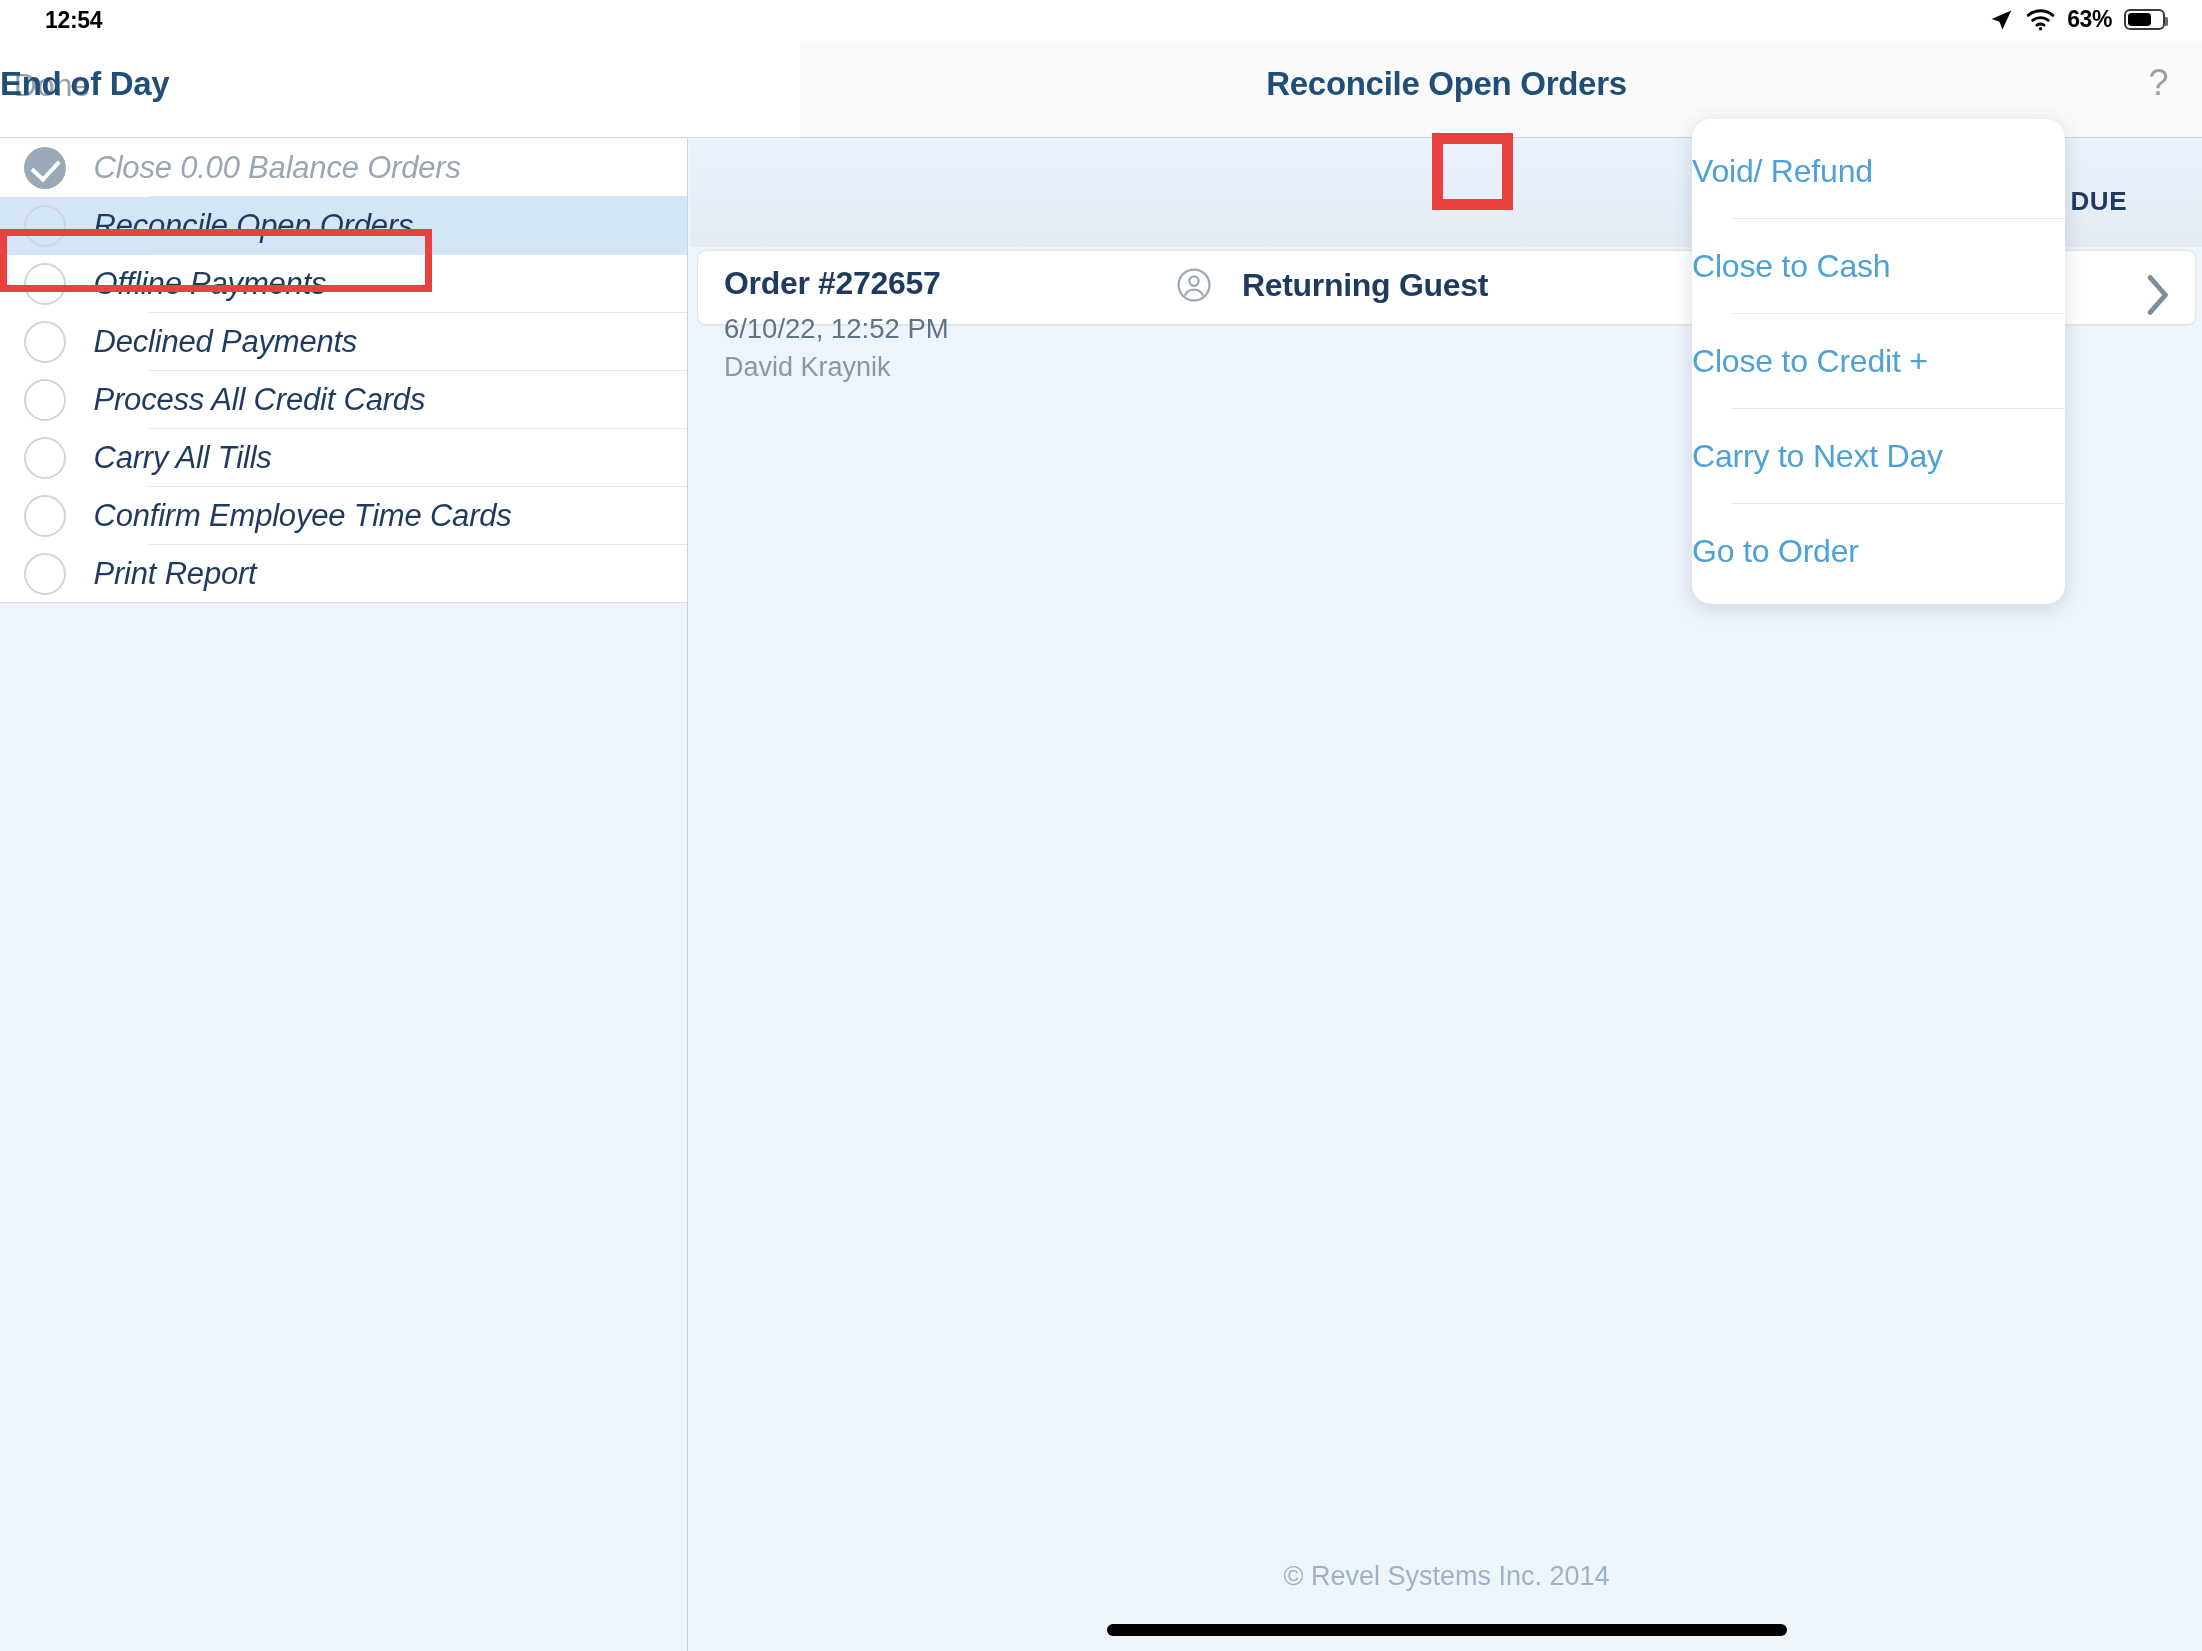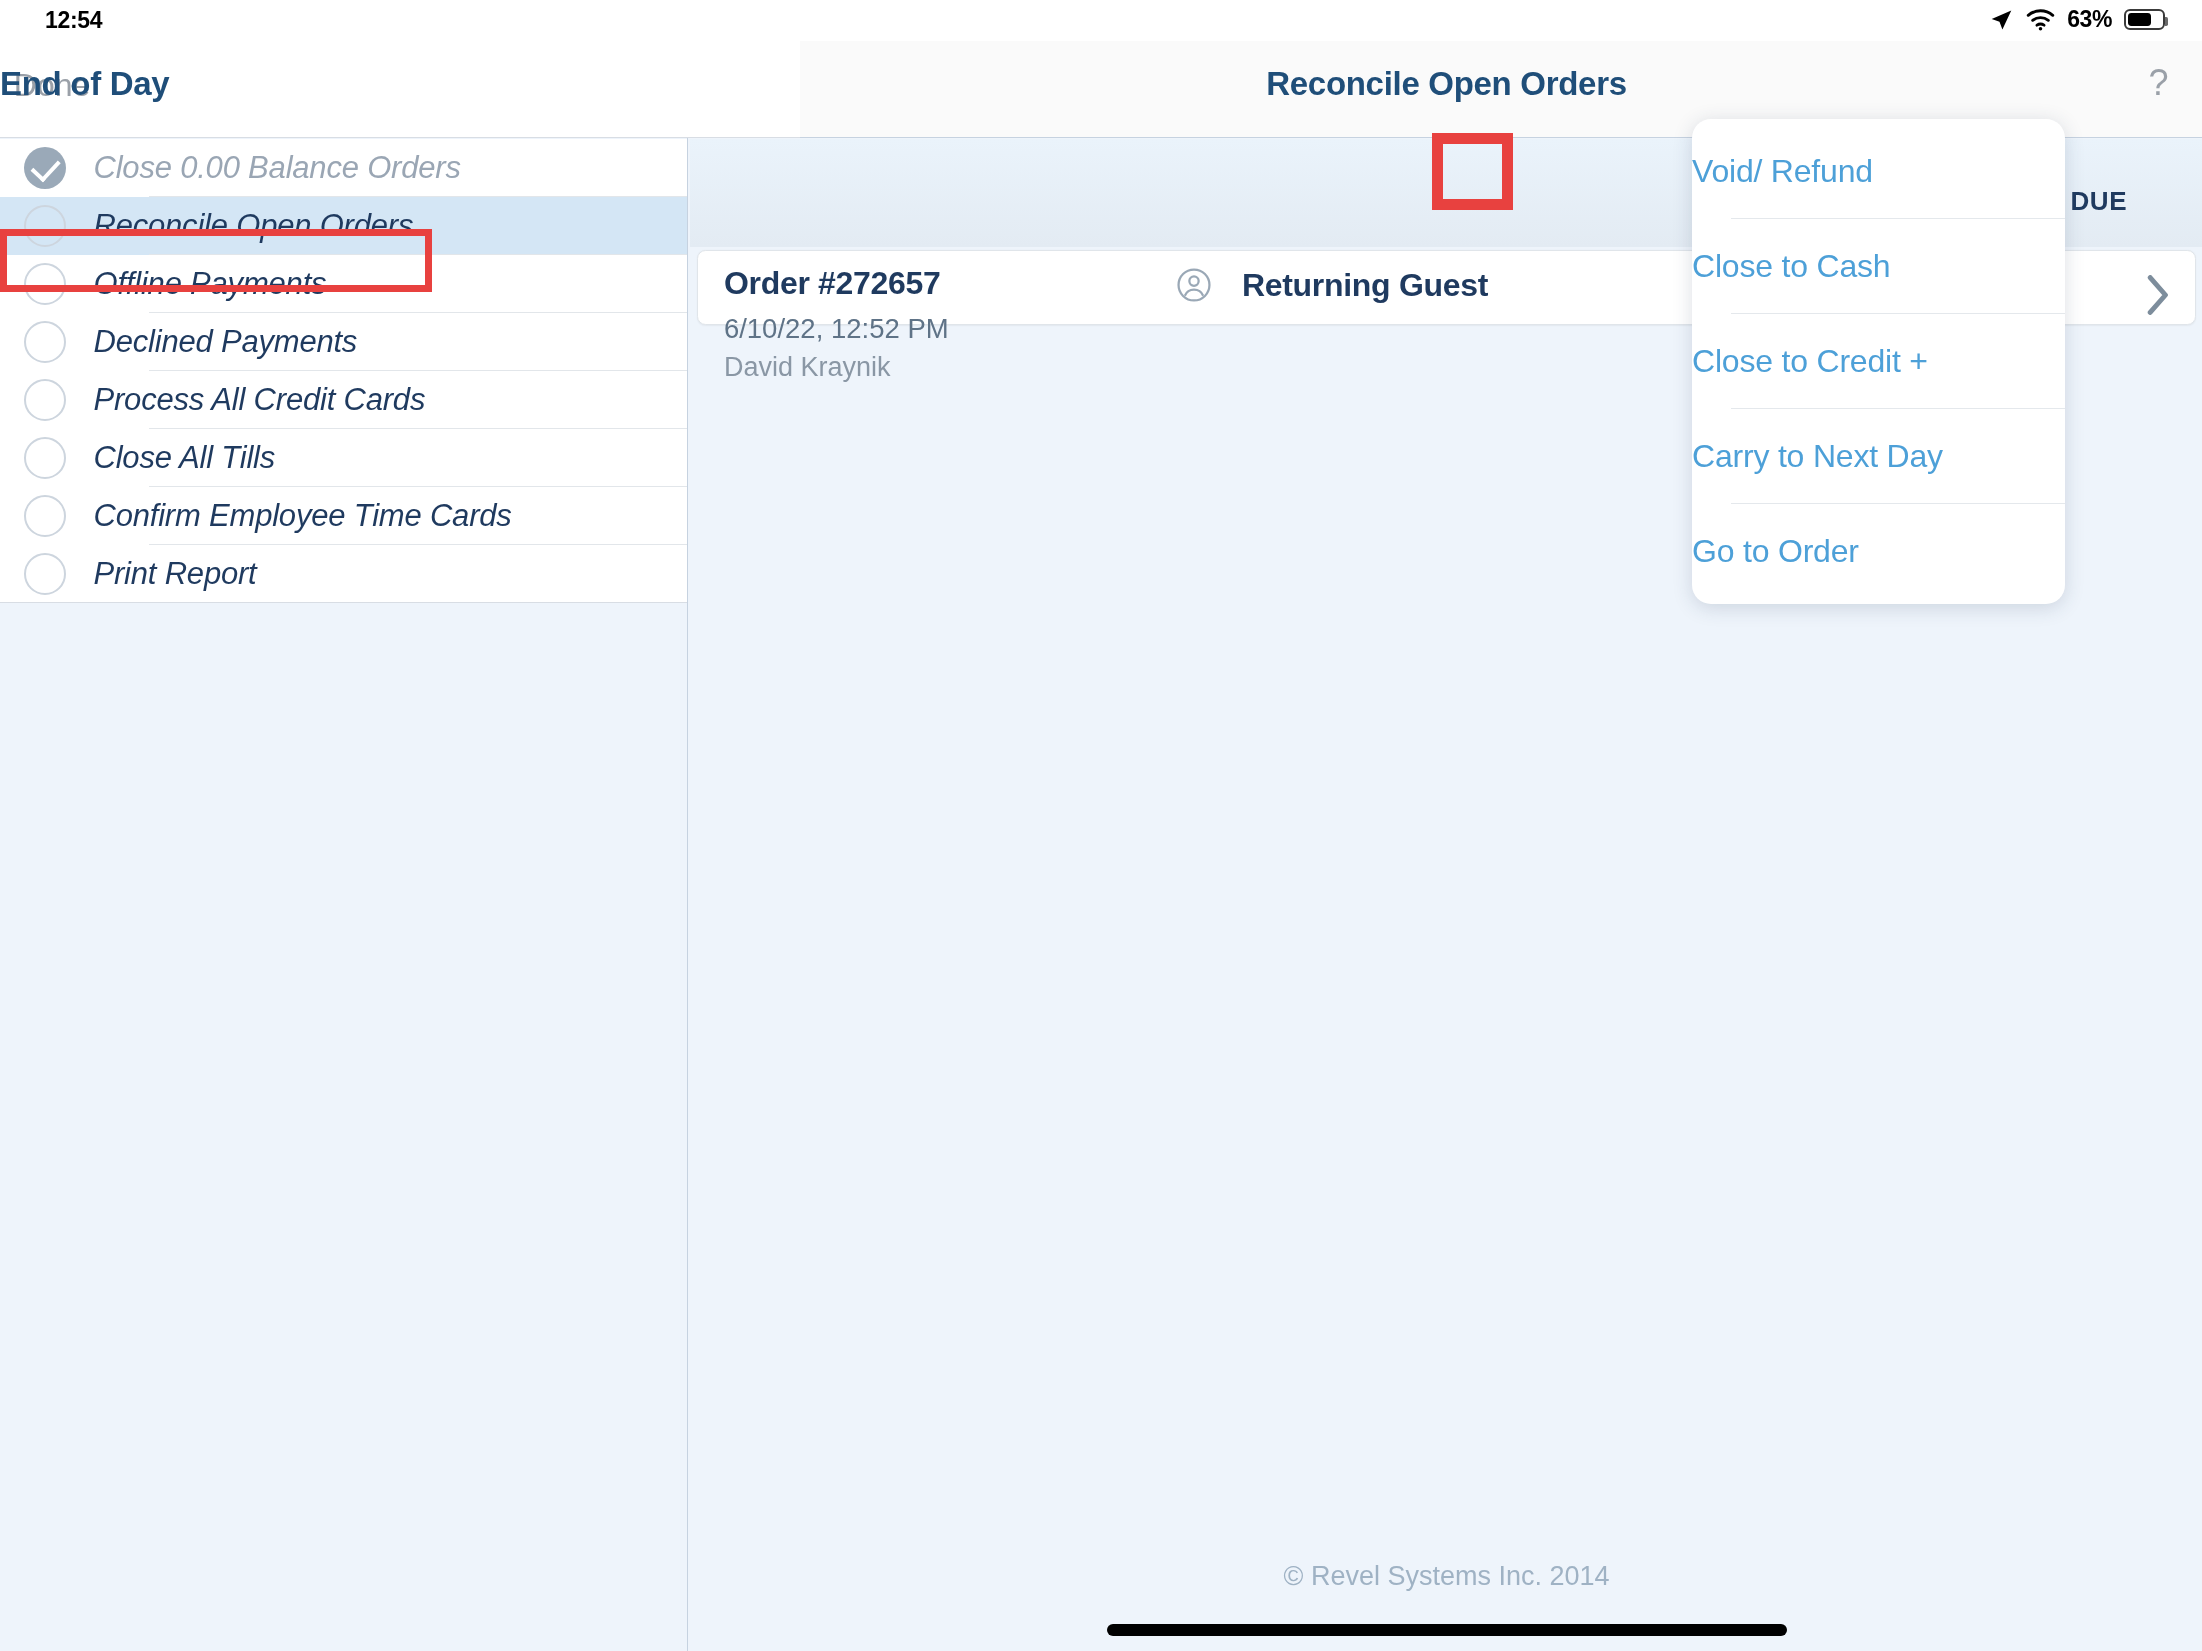--- a/index.html
+++ b/index.html
@@ -290,21 +290,21 @@
       </div>
 
       <div class="sb-item">
         <div class="radio"></div>
         <div class="sb-label">Process All Credit Cards</div>
         <div class="divider"></div>
       </div>
 
       <div class="sb-item">
         <div class="radio"></div>
-        <div class="sb-label">Close All Tills</div>
+        <div class="sb-label">Carry All Tills</div>
         <div class="divider"></div>
       </div>
 
       <div class="sb-item">
         <div class="radio"></div>
         <div class="sb-label">Confirm Employee Time Cards</div>
         <div class="divider"></div>
       </div>
 
       <div class="sb-item">

